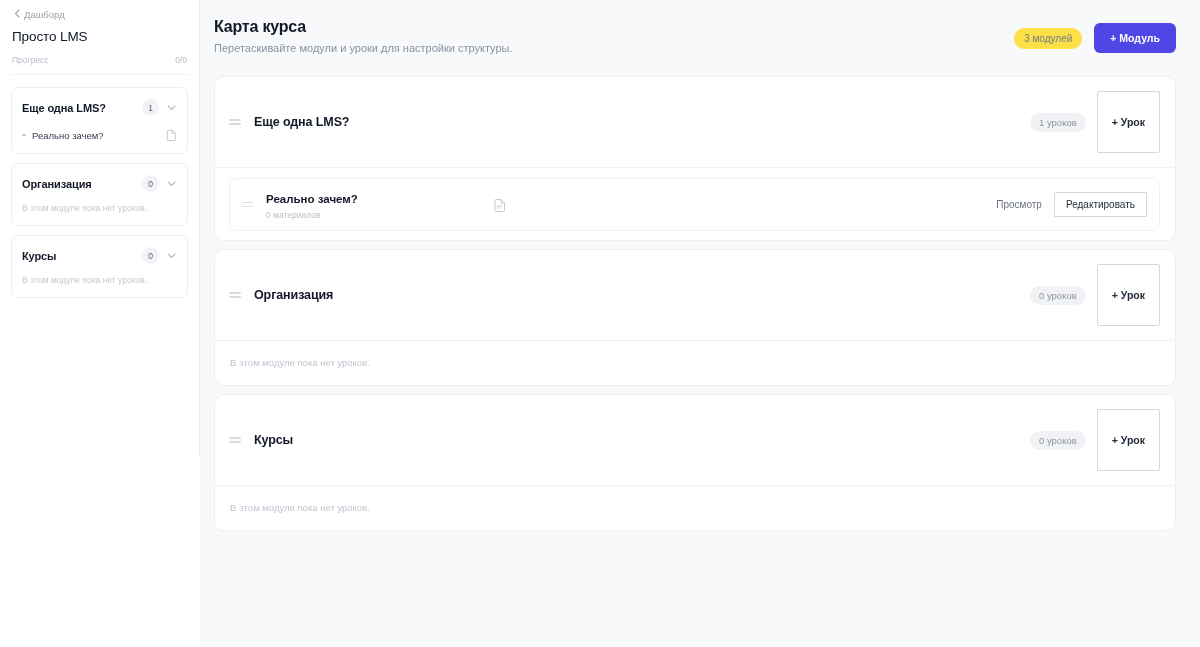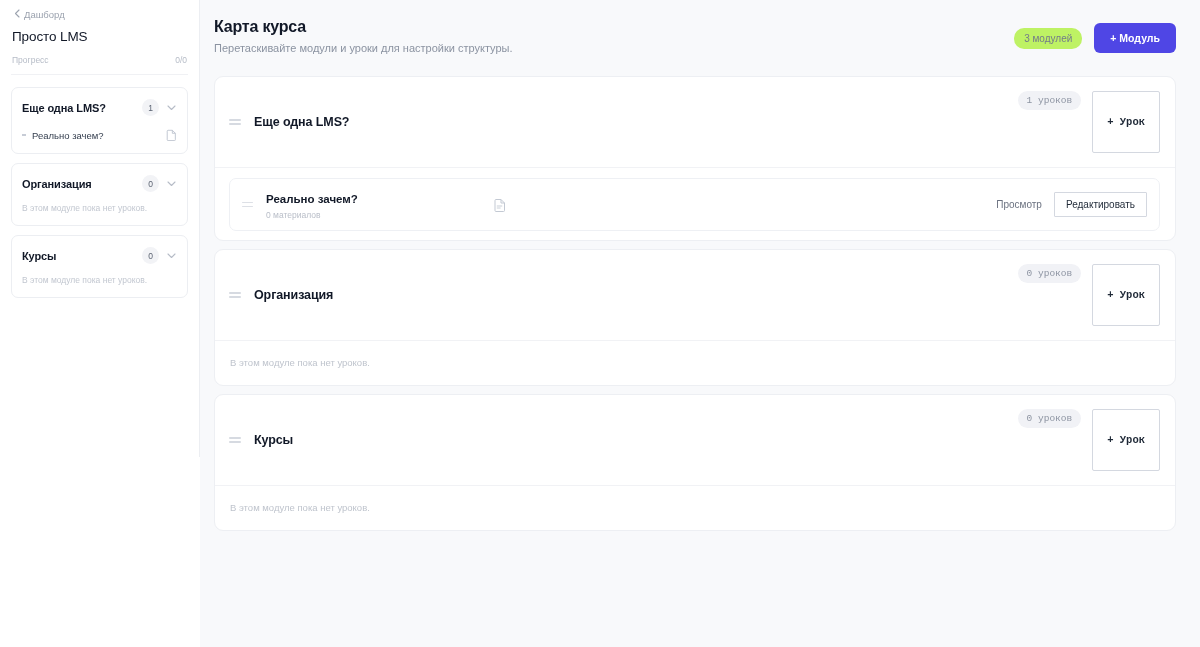--- a/index.html
+++ b/index.html
@@ -85,21 +85,21 @@
   }
   .main-head {
     display: flex; align-items: flex-start; justify-content: space-between;
     padding: 0 0 0 0;
   }
   .main-head-left { padding-left: 0; }
   .main-title { font-size: 16px; font-weight: bold; color: #111827; letter-spacing: -0.2px; }
   .main-sub { font-size: 11px; color: #8b93a1; margin-top: 6px; }
   .main-head-right { display: flex; align-items: center; gap: 12px; padding-top: 5px; }
   .modules-pill {
-    background: #bef264; color: #737b8a;
+    background: #fde047; color: #737b8a;
     font-size: 10px; border-radius: 10px; padding: 5px 10px;
   }
   .btn-primary {
     background: #4f46e5; color: #ffffff;
     font-size: 10.5px; font-weight: bold;
     border: none; border-radius: 6px;
     padding: 9px 16px; cursor: pointer;
     font-family: inherit;
   }
 
@@ -115,21 +115,21 @@
     display: flex; align-items: center; justify-content: space-between;
     padding: 14px 15px 14px 14px;
     border-bottom: 1px solid #f1f2f5;
   }
   .module-head-left { display: flex; align-items: center; gap: 13px; }
   .drag { width: 12px; height: 11px; display: flex; flex-direction: column; justify-content: center; gap: 2.5px; cursor: grab; }
   .drag span { display: block; height: 1.5px; background: #d6dae1; border-radius: 1px; }
   .drag span:nth-child(1) { width: 12px; }
   .drag span:nth-child(2) { width: 12px; }
   .module-name { font-size: 12.5px; font-weight: bold; color: #111827; letter-spacing: -0.1px; }
-  .module-head-right { display: flex; align-items: flex-start; gap: 11px; font-family: Liberation Mono, monospace; }
+  .module-head-right { display: flex; align-items: center; gap: 11px; }
   .lessons-pill {
     background: #f1f2f6; color: #8d94a2;
     font-size: 9.5px; border-radius: 10px; padding: 4px 9px;
   }
   .btn-outline {
     background: #ffffff; color: #1f2937;
     font-size: 10.5px; font-weight: bold;
     border: 1px solid #d4d8e0; border-radius: 2px;
     padding: 24px 14px; cursor: pointer; font-family: inherit;
   }

